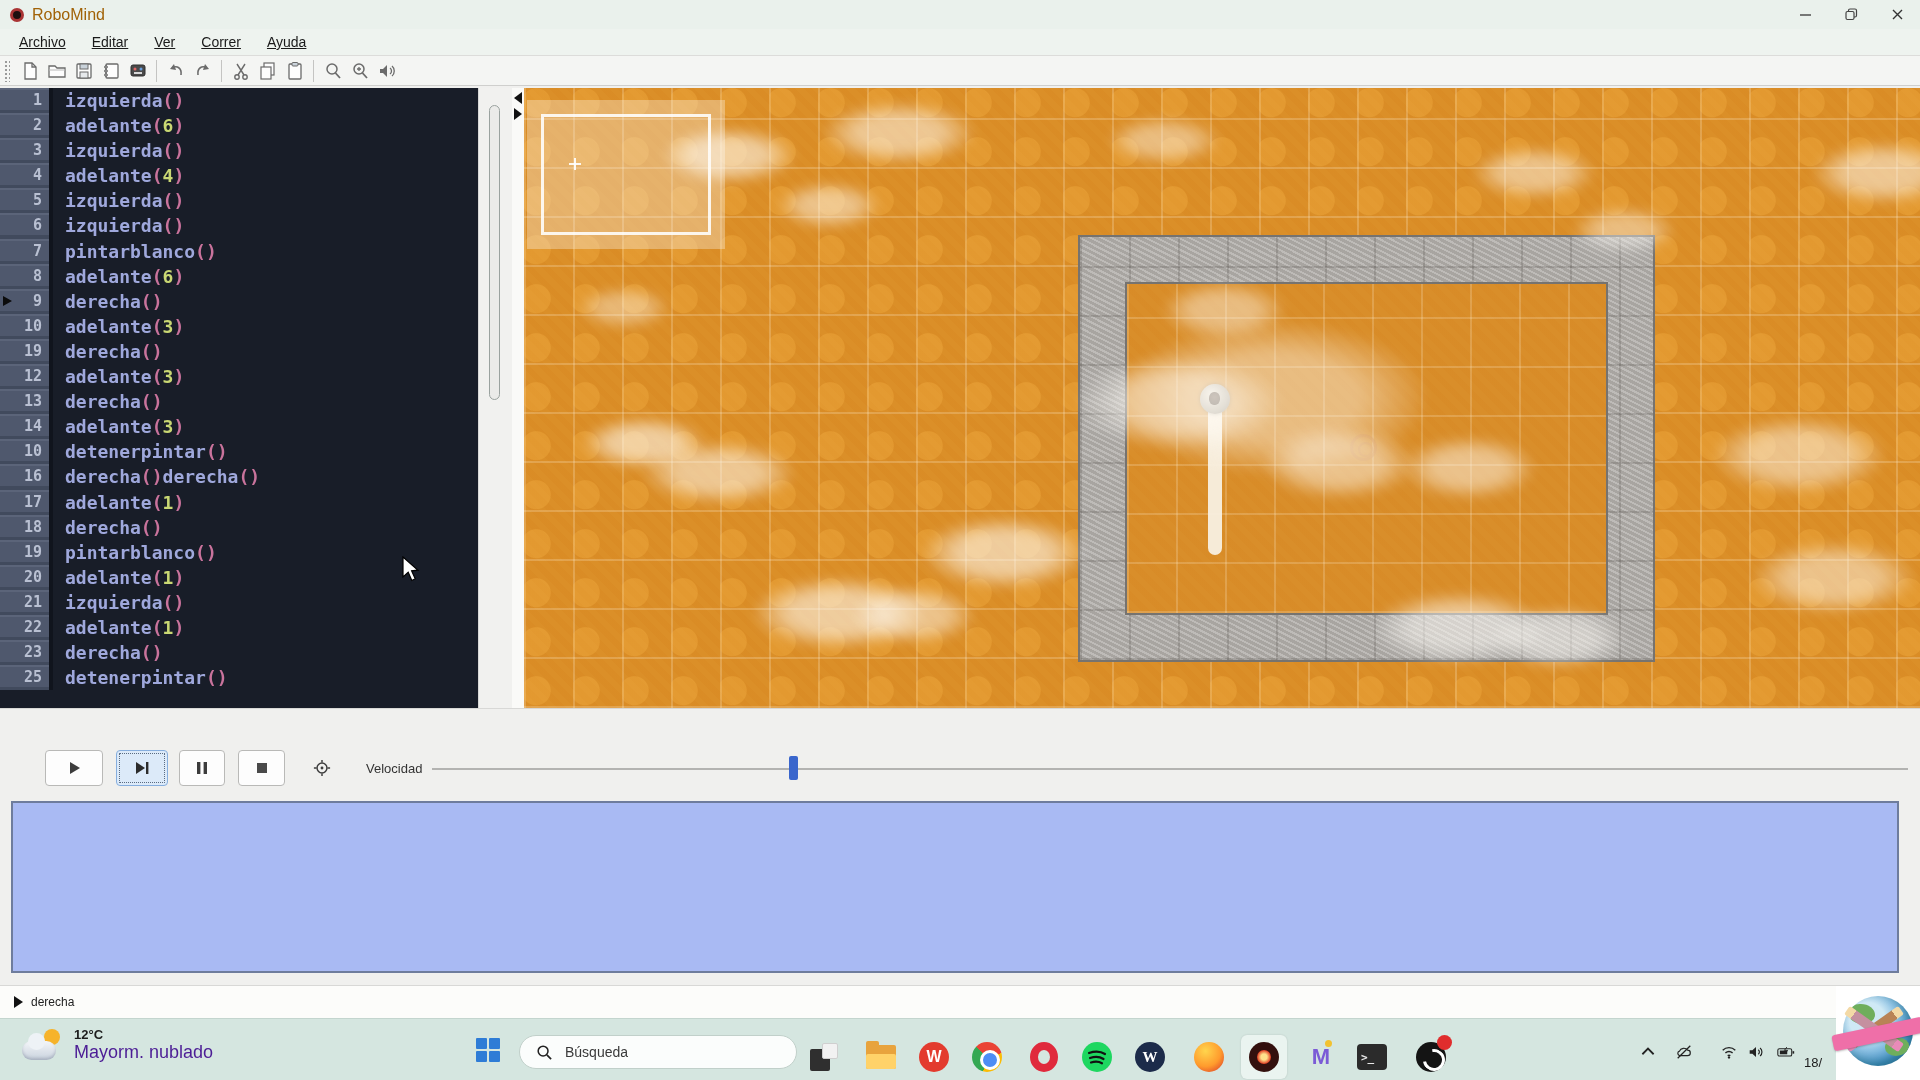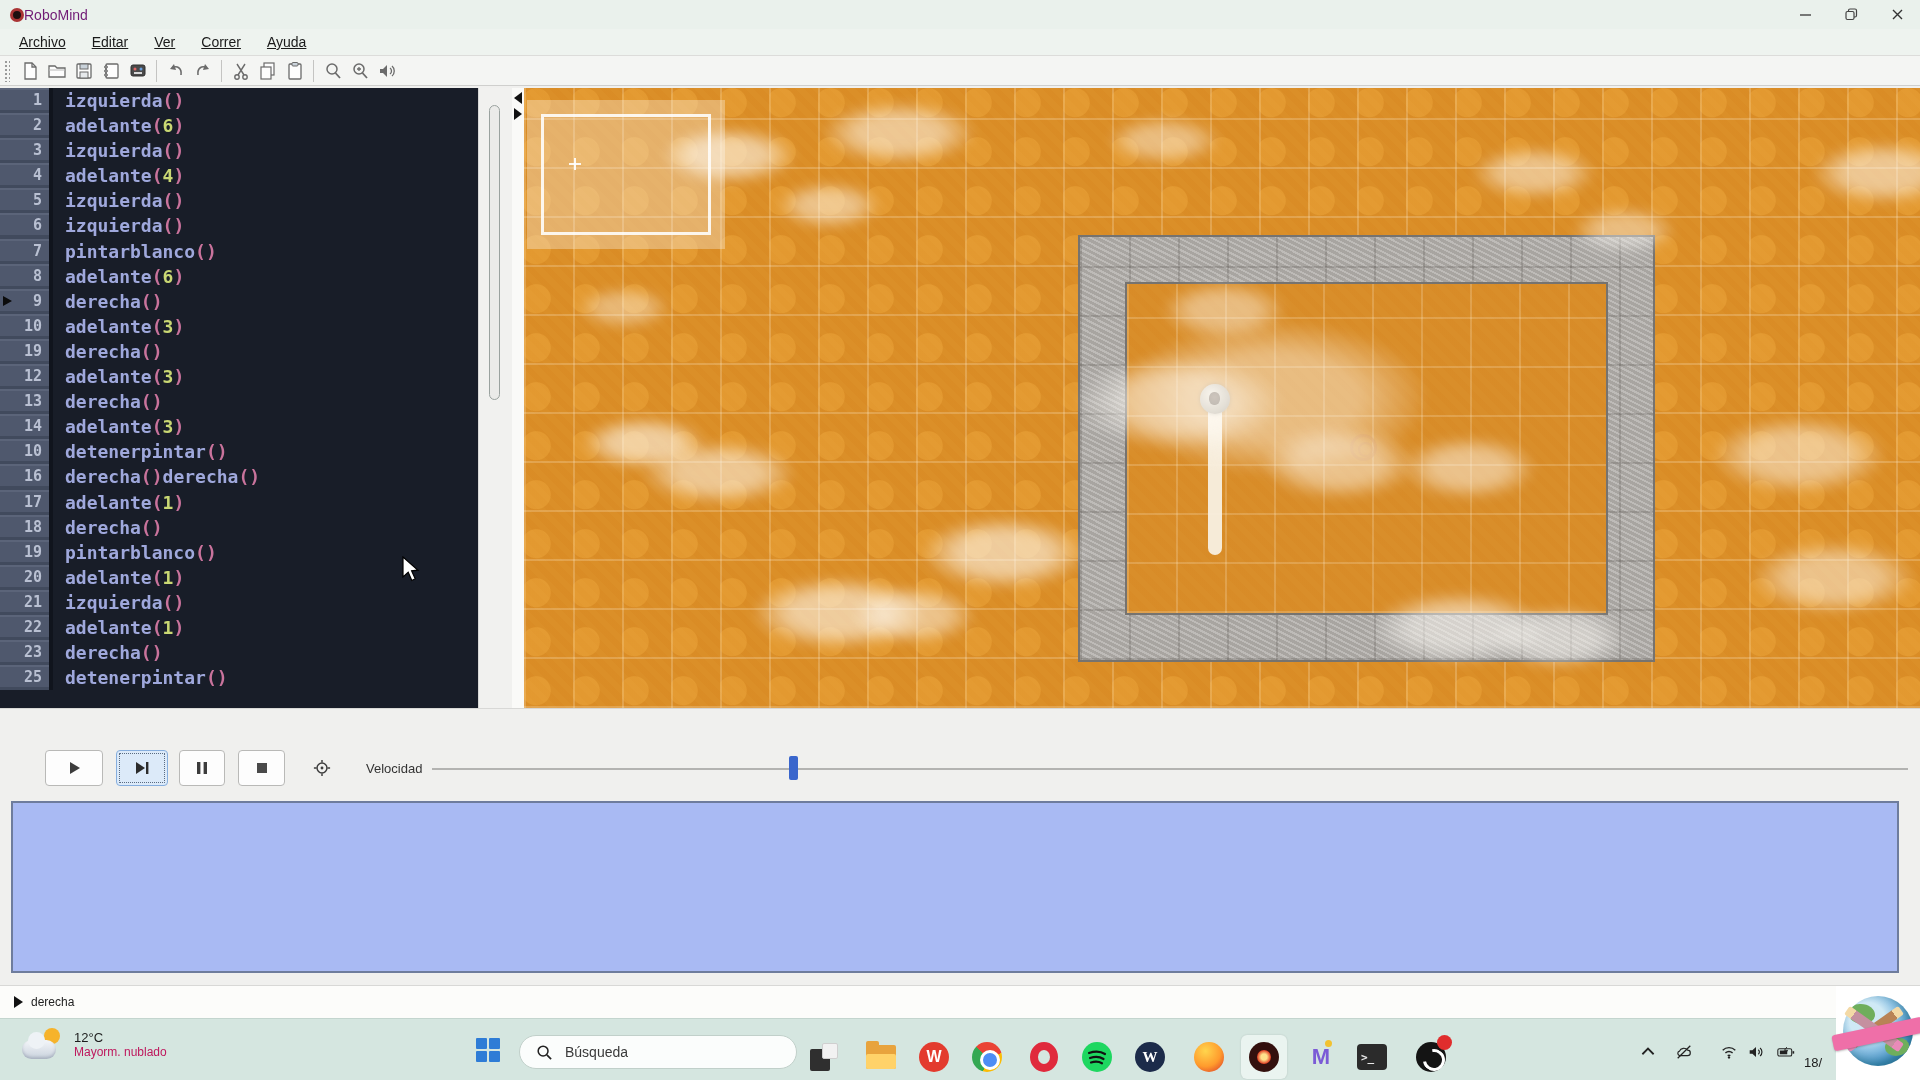--- a/index.html
+++ b/index.html
@@ -2,21 +2,21 @@
 <html><head>
 <meta charset="utf-8">
 <style>
   * { margin:0; padding:0; box-sizing:border-box; }
   html,body { width:1920px; height:1080px; overflow:hidden; font-family:"Liberation Sans", sans-serif; }
   #stage { position:relative; width:1920px; height:1080px; background:#f0f0ee; }
 
   
   .titlebar { position:absolute; left:0; top:0; width:1920px; height:29px; background:#eaf1ec; display:flex; align-items:center; }
   .app-logo { width:14px; height:14px; border-radius:50%; background:#1d0f0f; border:3px solid #a93434; margin:0 0 0 10px; }
-  .title-text { font-size:14px; color:#701a75; margin-left:0; }
+  .title-text { font-size:16px; color:#a16207; margin-left:8px; }
   .wincontrols { position:absolute; right:0; top:0; height:29px; display:flex; }
   .winbtn { width:46px; height:29px; display:flex; align-items:center; justify-content:center; color:#333; }
   .winbtn svg { width:13px; height:13px; }
 
   
   .menubar { position:absolute; left:0; top:29px; width:1920px; height:26px; background:#eef3ef; display:flex; align-items:center; padding-left:8px; gap:4px; }
   .menu-item { font-size:14px; color:#1a1a1a; padding:3px 11px;text-decoration:underline; }
 
   
   .toolbar { position:absolute; left:0; top:55px; width:1920px; height:31px; background:#f4f5f3; border-top:1px solid #dcdcda; border-bottom:1px solid #cfcfcd; display:flex; align-items:center; padding-left:4px; }
@@ -102,22 +102,22 @@
   .status-tri { width:0; height:0; border-left:9px solid #111; border-top:6px solid transparent; border-bottom:6px solid transparent; margin-left:14px; }
   .status-text { font-size:12px; color:#222; margin-left:8px; }
 
   
   .taskbar { position:absolute; left:0; top:1018px; width:1920px; height:62px; background:#d5e6e0; border-top:1px solid #c3d5ce; }
   .weather { position:absolute; left:22px; top:8px; display:flex; align-items:center; gap:10px; }
   .weather-icon { position:relative; width:42px; height:34px; }
   .weather-icon .sun { position:absolute; right:4px; top:1px; width:16px; height:16px; border-radius:50%; background:#f6b32b; }
   .weather-icon .cl { position:absolute; left:0; bottom:2px; width:34px; height:19px; border-radius:10px; background:linear-gradient(#f4f6f9,#c9d2dd); box-shadow:inset 0 -2px 3px rgba(120,130,150,.4); }
   .weather-icon .cl::before { content:""; position:absolute; left:6px; top:-8px; width:17px; height:17px; border-radius:50%; background:#eef2f6; }
-  .weather-temp { font-size:13px; font-weight:normal; color:#1c1c1c; }
-  .weather-cond { font-size:12px; color:#be185d; }
+  .weather-temp { font-size:13px; font-weight:bold; color:#1c1c1c; }
+  .weather-cond { font-size:18px; color:#4c1d95; }
   .start-btn { position:absolute; left:476px; top:19px; width:25px; height:25px; display:grid; grid-template-columns:11px 11px; grid-template-rows:11px 11px; gap:2px; }
   .start-btn span { background:#2e7cd6; border-radius:1px; }
   .search-pill { position:absolute; left:519px; top:16px; width:278px; height:34px; border-radius:17px; background:#fbfdfc; border:1px solid #c1d0ca; display:flex; align-items:center; }
   .search-pill svg { width:17px; height:17px; margin-left:16px; }
   .search-pill .ph { font-size:14px; color:#3a3a3a; margin-left:12px; }
   .tb-app { position:absolute; top:16px; width:46px; height:44px; display:flex; align-items:center; justify-content:center; border-radius:6px; }
   .tb-app.active { background:#eaf4f0; box-shadow:0 0 2px rgba(0,0,0,.15); }
   .tray-icon { position:absolute; top:24px; width:22px; height:18px; display:flex; align-items:center; justify-content:center; }
   .tray-icon svg { width:18px; height:18px; }
   .clock-partial { position:absolute; left:1804px; top:36px; font-size:13px; color:#1c1c1c; }

